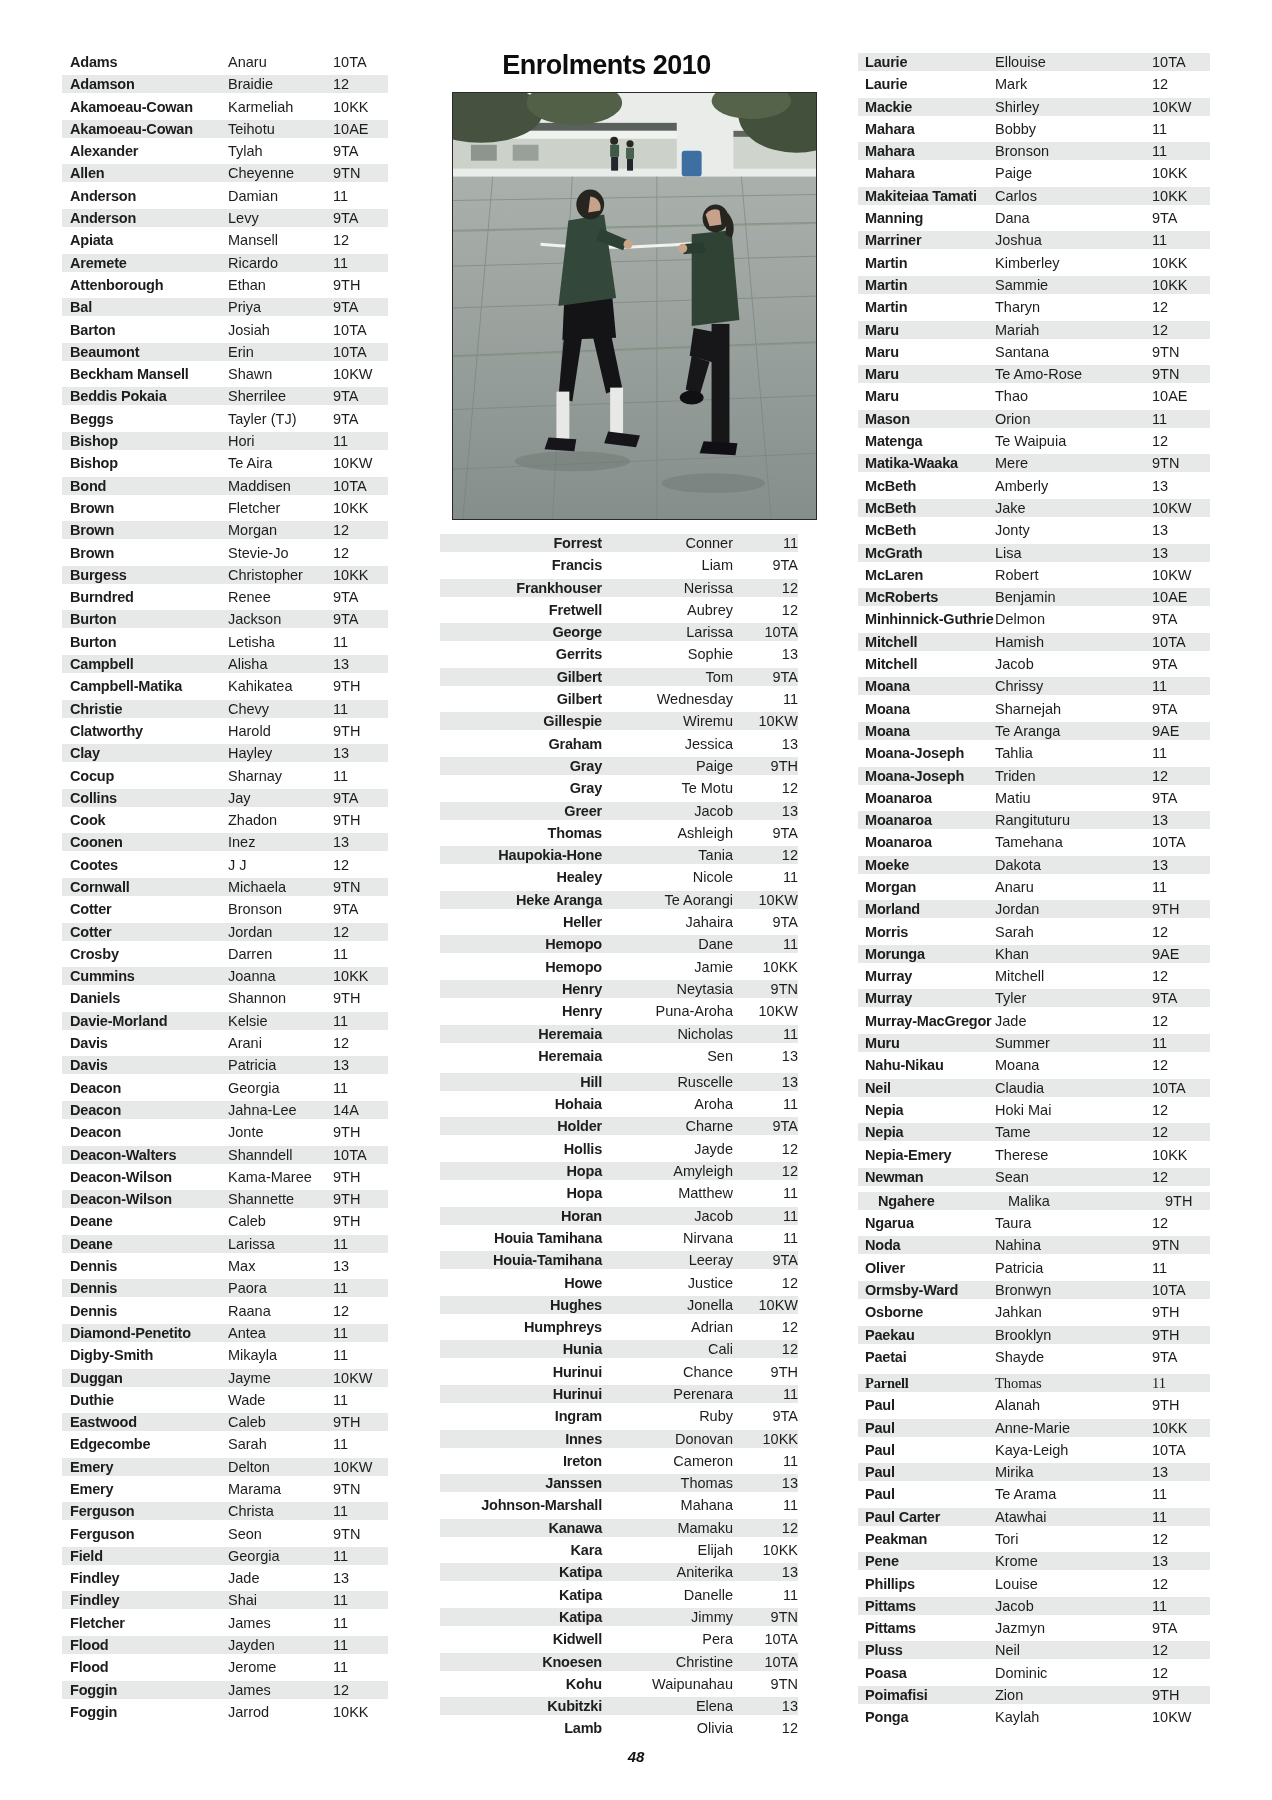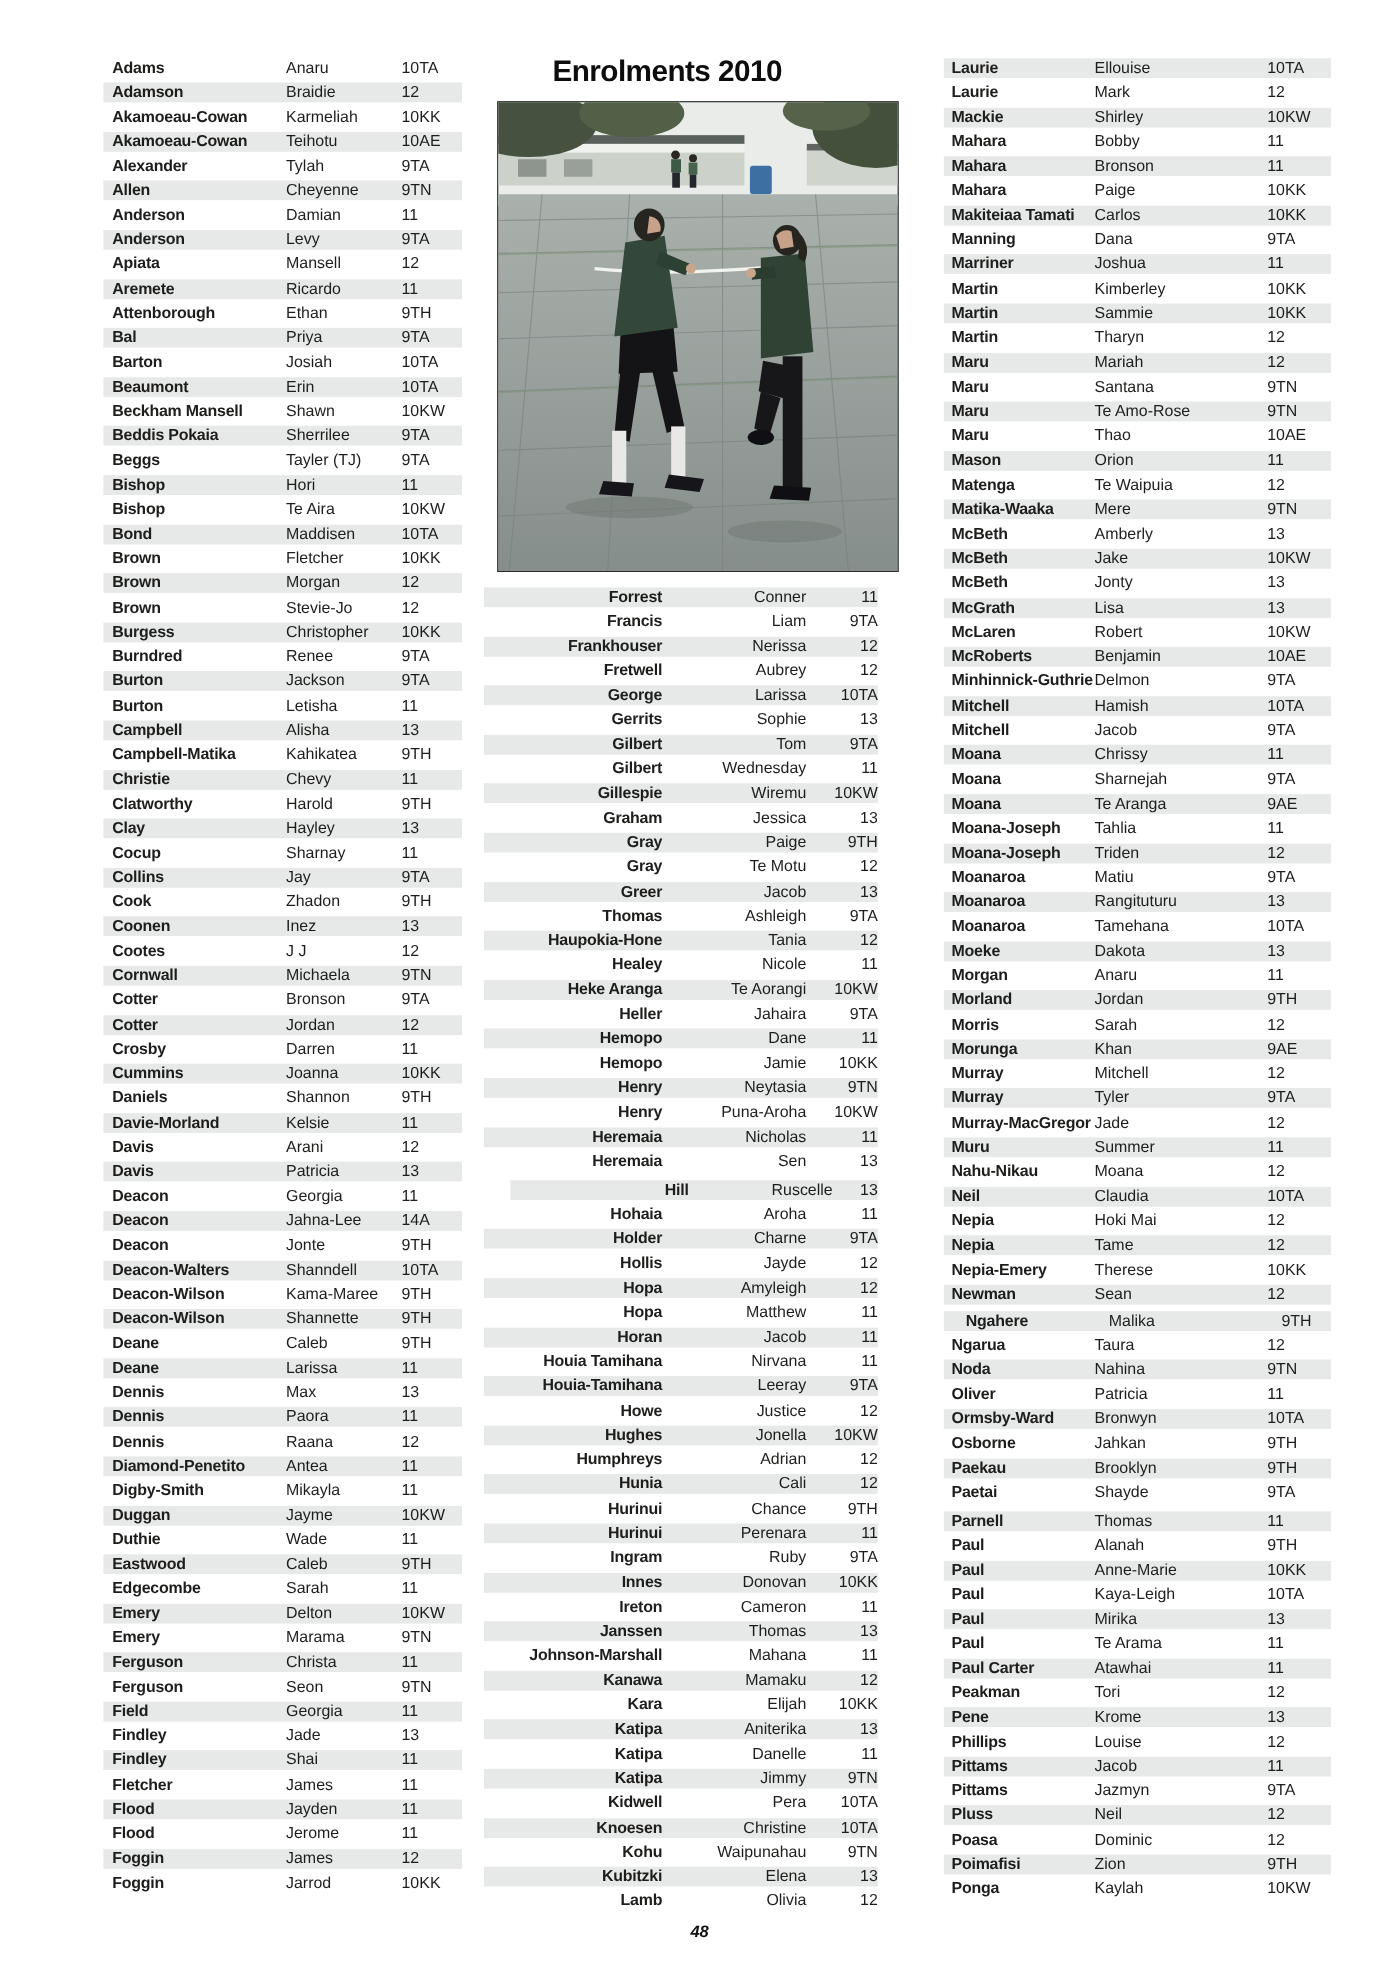--- a/index.html
+++ b/index.html
@@ -2,21 +2,21 @@
 <html><head>
 <meta charset="utf-8">
 <style>
   html,body{margin:0;padding:0;background:#cfcfcf;}
   .page{
     position:relative;width:1272px;height:1800px;background:#ffffff;
     font-family:"Liberation Sans","DejaVu Sans",sans-serif;
     color:#1d1d1b;overflow:hidden;margin:0 auto;
   }
   .col{position:absolute;top:53px;}
-  .col-left{left:62px;width:326px;margin-left:32px;}
+  .col-left{left:62px;width:326px;}
   .col-middle{left:440px;width:358px;top:534px;text-align:right;}
   .col-right{left:858px;width:352px;}
   .row{
     display:grid;height:18px;line-height:18.5px;font-size:14.5px;
     margin-bottom:4.3px;white-space:nowrap;color:#1d1d1b;
   }
   .col-left .row{grid-template-columns:158px 105px auto;padding-left:8px;}
   .col-middle .row{grid-template-columns:156px 131px auto;padding-left:6px;}
   .col-right .row{grid-template-columns:130px 157px auto;padding-left:7px;}
   .row.shaded{background:#e6e9e7;}
@@ -624,21 +624,21 @@
       <div class="row shaded">
         <span class="surname">Heremaia</span>
         <span>Nicholas</span>
         <span>11</span>
       </div>
       <div class="row">
         <span class="surname">Heremaia</span>
         <span>Sen</span>
         <span>13</span>
       </div>
-      <div class="row shaded" style="margin-top: 8px; margin-left: 24px;">
+      <div class="row shaded" style="margin-top: 8px;">
         <span class="surname">Hill</span>
         <span>Ruscelle</span>
         <span>13</span>
       </div>
       <div class="row">
         <span class="surname">Hohaia</span>
         <span>Aroha</span>
         <span>11</span>
       </div>
       <div class="row shaded">
@@ -1071,21 +1071,21 @@
       <div class="row shaded">
         <span class="surname">Paekau</span>
         <span>Brooklyn</span>
         <span>9TH</span>
       </div>
       <div class="row">
         <span class="surname">Paetai</span>
         <span>Shayde</span>
         <span>9TA</span>
       </div>
-      <div class="row shaded" style="margin-top: 8px;">
+      <div class="row shaded" style="margin-top: 8px; font-family: Liberation Serif, serif;">
         <span class="surname">Parnell</span>
         <span>Thomas</span>
         <span>11</span>
       </div>
       <div class="row">
         <span class="surname">Paul</span>
         <span>Alanah</span>
         <span>9TH</span>
       </div>
       <div class="row shaded">

